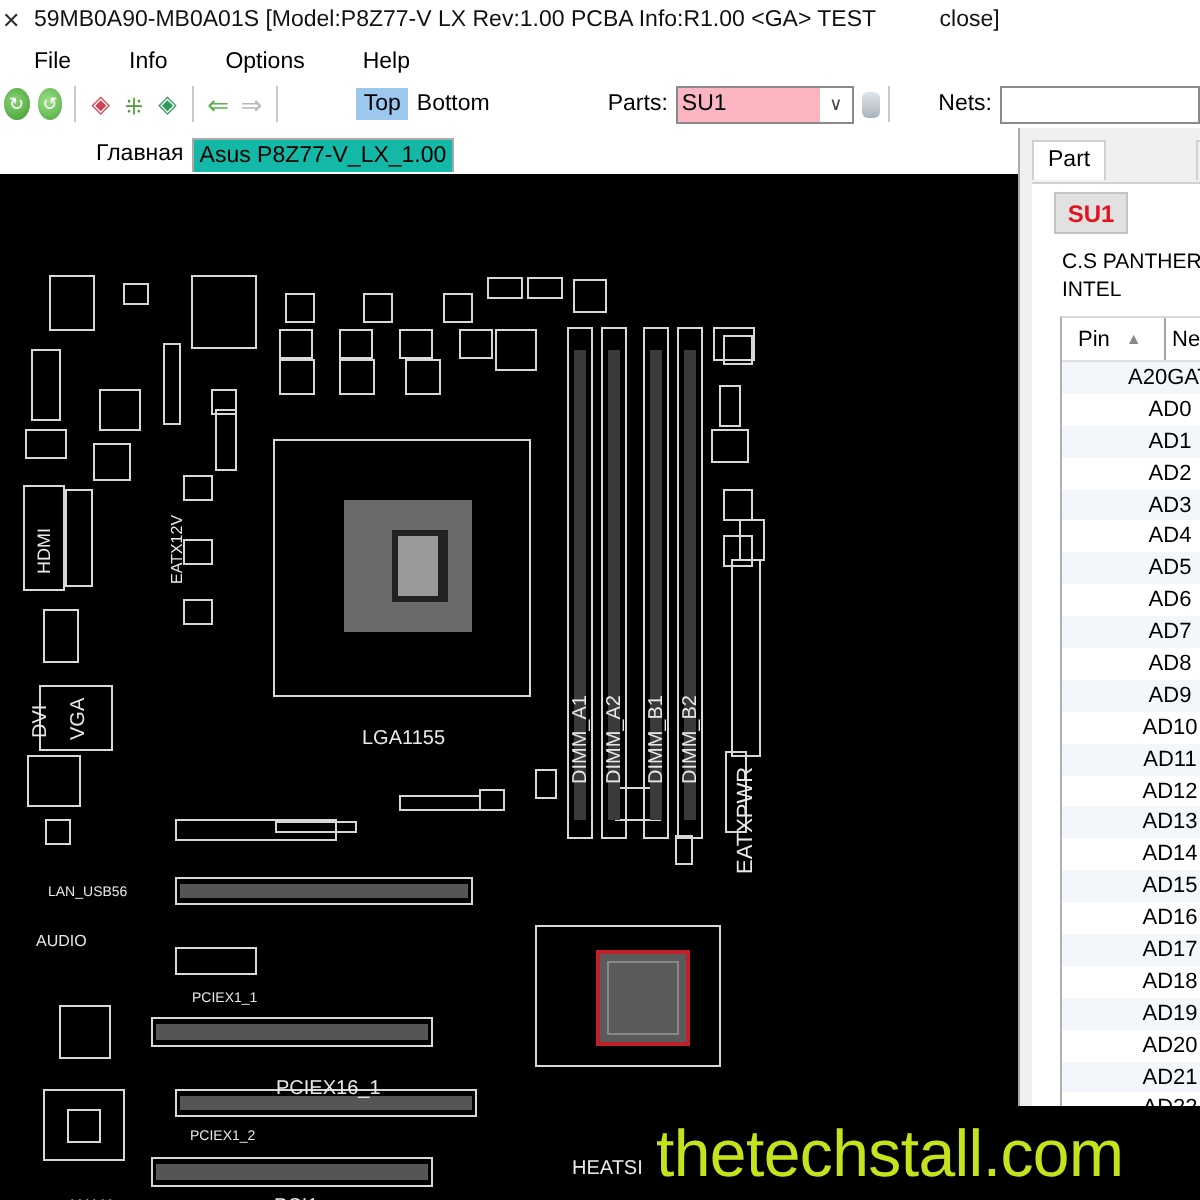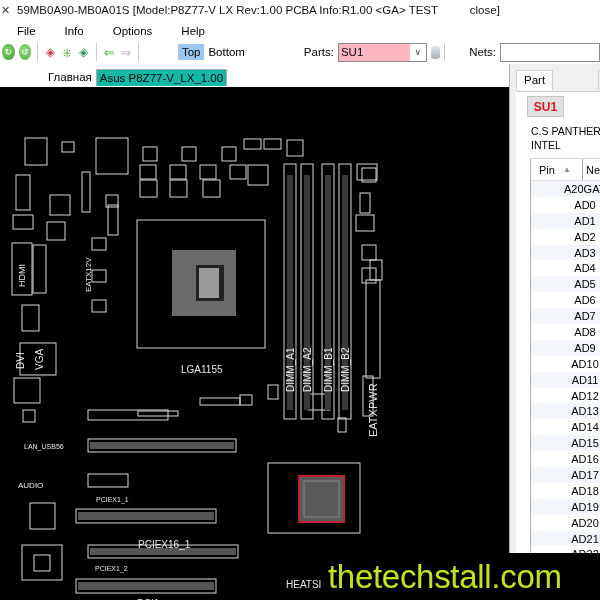--- a/index.html
+++ b/index.html
@@ -216,21 +216,21 @@
       <rect x="299" y="476" width="45" height="46" fill="#5a5a5a" stroke="#c0202a" stroke-width="2"></rect>
       <rect x="304" y="481" width="35" height="36" fill="none" stroke="#888" stroke-width="1"></rect>
     </g>
   </svg>
 
   <span class="lbl v" style="left:17px; top:200px; font-size:9px;">HDMI</span>
   <span class="lbl v" style="left:84px; top:205px; font-size:8px;">EATX12V</span>
   <span class="lbl v" style="left:15px; top:282px; font-size:10px;">DVI</span>
   <span class="lbl v" style="left:34px; top:283px; font-size:10px;">VGA</span>
   <span class="lbl small" style="left:24px; top:356px;">LAN_USB56</span>
-  <span class="lbl" style="left:18px; top:394px; font-size:8px;">AUDIO</span>
+  <span class="lbl" style="left:18px; top:379px; font-size:8px;">AUDIO</span>
   <span class="lbl" style="left:181px; top:277px; font-size:10px;">LGA1155</span>
   <span class="lbl v" style="left:285px; top:305px; font-size:10px;">DIMM_A1</span>
   <span class="lbl v" style="left:302px; top:305px; font-size:10px;">DIMM_A2</span>
   <span class="lbl v" style="left:323px; top:305px; font-size:10px;">DIMM_B1</span>
   <span class="lbl v" style="left:340px; top:305px; font-size:10px;">DIMM_B2</span>
   <span class="lbl v" style="left:367px; top:350px; font-size:11px;">EATXPWR</span>
   <span class="lbl small" style="left:96px; top:409px;">PCIEX1_1</span>
   <span class="lbl" style="left:138px; top:440px; font-size:10px;margin-top:12px;">PCIEX16_1</span>
   <span class="lbl small" style="left:95px; top:478px;">PCIEX1_2</span>
   <span class="lbl" style="left:137px; top:511px; font-size:10px;">PCI1</span>

